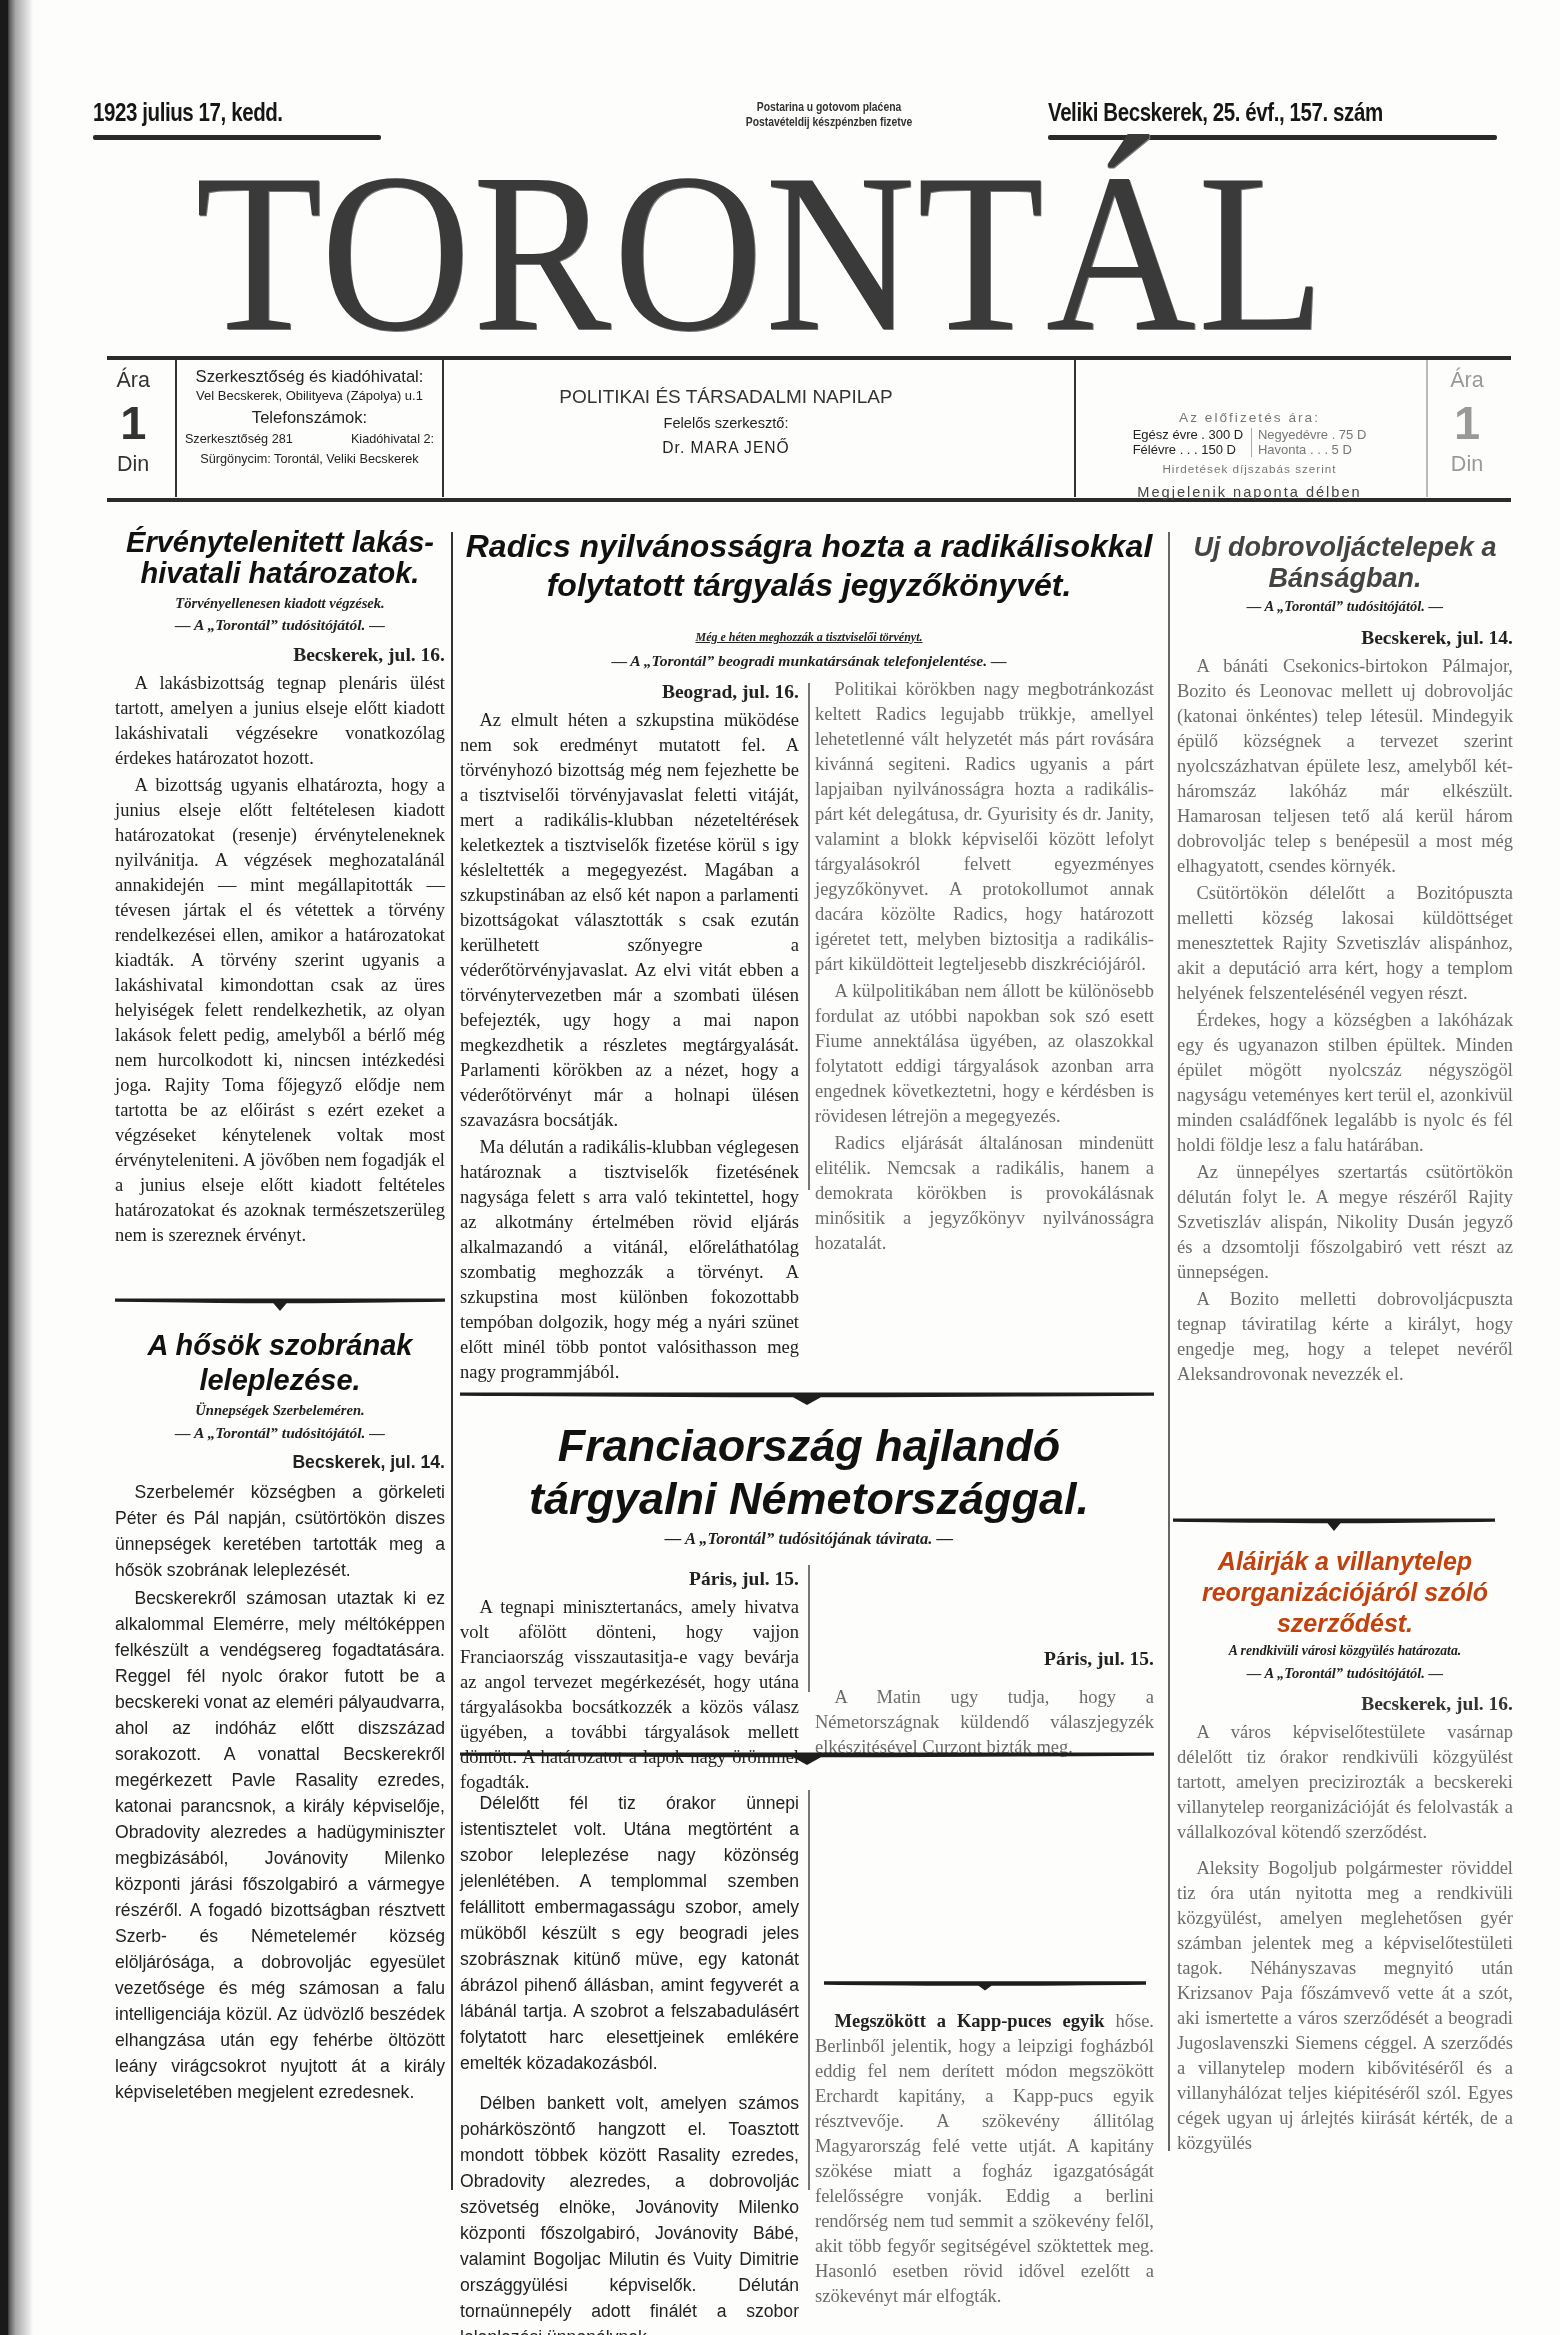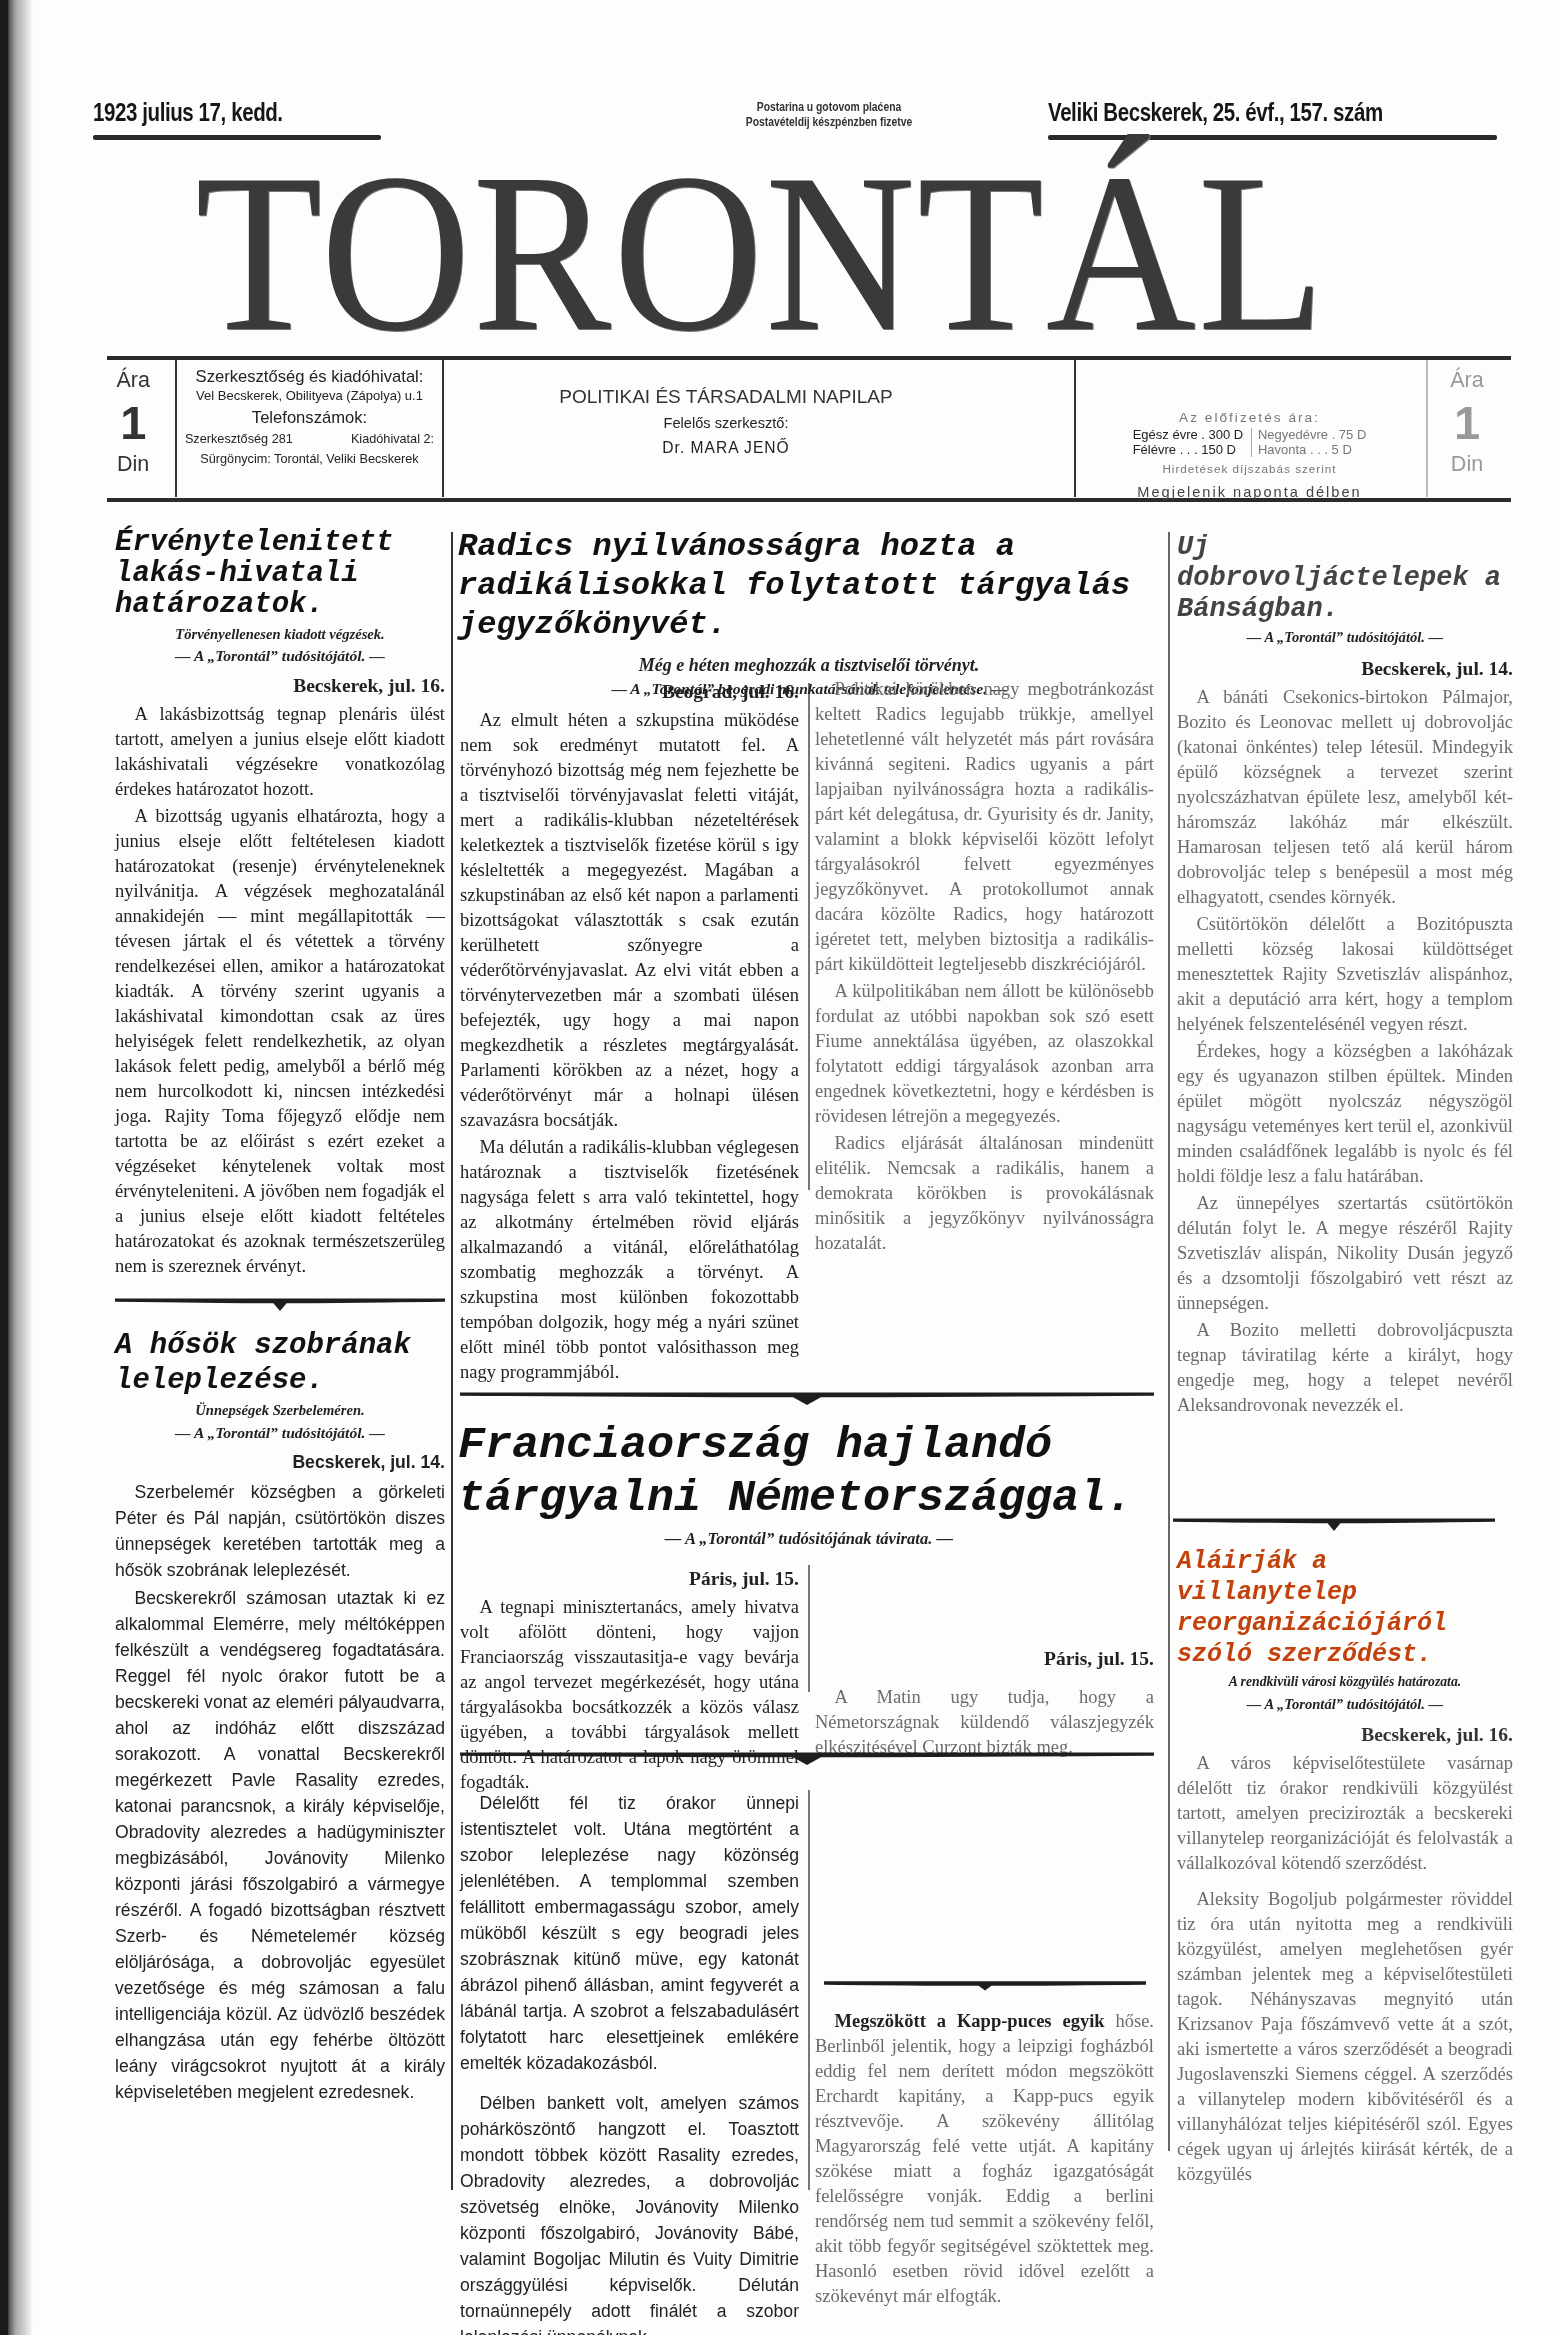--- a/index.html
+++ b/index.html
@@ -19,21 +19,21 @@
   .vline { position: absolute; top: 0; width: 2px; height: 137px; background: #333; }
   .price { position: absolute; top: 7.8px; width: 68px; text-align: center; font-family: "Liberation Sans", sans-serif; color: #333; }
   .price .w { font-size: 21.5px; display:block; line-height: 25px; }
   .price .n { font-size: 47px; font-weight: bold; display:block; line-height: 59px; }
   .ed { font-family: "Liberation Sans", sans-serif; text-align: center; color: #222; }
   .sub { font-family: "Liberation Sans", sans-serif; color: #777; text-align: center; margin-top: 39px; }
 
   .col { position: absolute; font-size: 18.5px; line-height: 25px; text-align: justify; color: #222; }
   .col p { text-indent: 19.5px; margin-bottom: 2px; }
   .colrule { position: absolute; width: 2px; background: #333; }
-  .hl { font-family: Liberation Mono, monospace; font-weight: bold; font-style: italic; text-align: left; color: #111; }
+  .hl { font-family: Liberation Sans, sans-serif; font-weight: bold; font-style: italic; text-align: center; color: #111; }
   .kick { font-family: "Liberation Serif", serif; font-weight: bold; font-style: italic; text-align: center; color: #222; }
   .dl { text-align: right; font-weight: bold; font-family: "Liberation Serif", serif; font-size: 19.5px; margin: 5.9px 0 3.9px; }
   .faded { color: #6b6b6b; }
   .sans { font-family: "Liberation Sans", "DejaVu Sans", sans-serif; }
   .divider { position: absolute; height: 15.6px; }
   .divider svg { width: 100%; height: 100%; display:block; }
 </style>
 </head>
 <body>
 
@@ -122,21 +122,21 @@
   <div class="hl" style="font-size:29px; line-height:35px;">A hősök szobrának leleplezése.</div>
   <div class="kick" style="font-size:14.6px; line-height:21.5px; margin-top:2px;">Ünnepségek Szerbeleméren.</div>
   <div class="kick" style="font-size:15.6px; line-height:21.5px;">— A „Torontál” tudósitójától. —</div>
   <div class="dl sans" style="font-size:17.6px;">Becskerek, jul. 14.</div>
   <p>Szerbelemér községben a görkeleti Péter és Pál napján, csütörtökön diszes ünnepségek keretében tartották meg a hősök szobrának leleplezését.</p>
   <p>Becskerekről számosan utaztak ki ez alkalommal Elemérre, mely méltóképpen felkészült a vendégsereg fogadtatására. Reggel fél nyolc órakor futott be a becskereki vonat az eleméri pályaudvarra, ahol az indóház előtt diszszázad sorakozott. A vonattal Becskerekről megérkezett Pavle Rasality ezredes, katonai parancsnok, a király képviselője, Obradovity alezredes a hadügyminiszter megbizásából, Jovánovity Milenko központi járási főszolgabiró a vármegye részéről. A fogadó bizottságban résztvett Szerb- és Németelemér község elöljárósága, a dobrovoljác egyesület vezetősége és még számosan a falu intelligenciája közül. Az üdvözlő beszédek elhangzása után egy fehérbe öltözött leány virágcsokrot nyujtott át a király képviseletében megjelent ezredesnek.</p>
 </div>
 
 <div class="abs" style="left:458px; top:527px; width:702px;">
   <div class="hl" style="font-size:32px; line-height:39px;">Radics nyilvánosságra hozta a radikálisokkal folytatott tárgyalás jegyzőkönyvét.</div>
-  <div class="kick" style="font-size:18px; line-height:23.4px; margin-top:10px;">Még e héten meghozzák a tisztviselői törvényt.</div>
+  <div class="kick" style="font-size:12px; line-height:23.4px; margin-top:21px;text-decoration:underline;">Még e héten meghozzák a tisztviselői törvényt.</div>
   <div class="kick" style="font-size:15.6px; line-height:23.4px;">— A „Torontál” beogradi munkatársának telefonjelentése. —</div>
 </div>
 <div class="col" style="left:460px; top:673px; width:339px;">
   <div class="dl">Beograd, jul. 16.</div>
   <p>Az elmult héten a szkupstina müködése nem sok eredményt mutatott fel. A törvényhozó bizottság még nem fejezhette be a tisztviselői törvényjavaslat feletti vitáját, mert a radikális-klubban nézeteltérések keletkeztek a tisztviselők fizetése körül s igy késleltették a megegyezést. Magában a szkupstinában az első két napon a parlamenti bizottságokat választották s csak ezután kerülhetett szőnyegre a véderőtörvényjavaslat. Az elvi vitát ebben a törvénytervezetben már a szombati ülésen befejezték, ugy hogy a mai napon megkezdhetik a részletes megtárgyalását. Parlamenti körökben az a nézet, hogy a véderőtörvényt már a holnapi ülésen szavazásra bocsátják.</p>
   <p>Ma délután a radikális-klubban véglegesen határoznak a tisztviselők fizetésének nagysága felett s arra való tekintettel, hogy az alkotmány értelmében rövid eljárás alkalmazandó a vitánál, előreláthatólag szombatig meghozzák a törvényt. A szkupstina most különben fokozottabb tempóban dolgozik, hogy még a nyári szünet előtt minél több pontot valósithasson meg nagy programmjából.</p>
 </div>
 <div class="col faded" style="left:815px; top:677px; width:339px;">
   <p>Politikai körökben nagy megbotránkozást keltett Radics legujabb trükkje, amellyel lehetetlenné vált helyzetét más párt rovására kivánná segiteni. Radics ugyanis a párt lapjaiban nyilvánosságra hozta a radikális-párt két delegátusa, dr. Gyurisity és dr. Janity, valamint a blokk képviselői között lefolyt tárgyalásokról felvett egyezményes jegyzőkönyvet. A protokollumot annak dacára közölte Radics, hogy határozott igéretet tett, melyben biztositja a radikális-párt kiküldötteit legteljesebb diszkréciójáról.</p>
   <p>A külpolitikában nem állott be különösebb fordulat az utóbbi napokban sok szó esett Fiume annektálása ügyében, az olaszokkal folytatott eddigi tárgyalások azonban arra engednek következtetni, hogy e kérdésben is rövidesen létrejön a megegyezés.</p>

